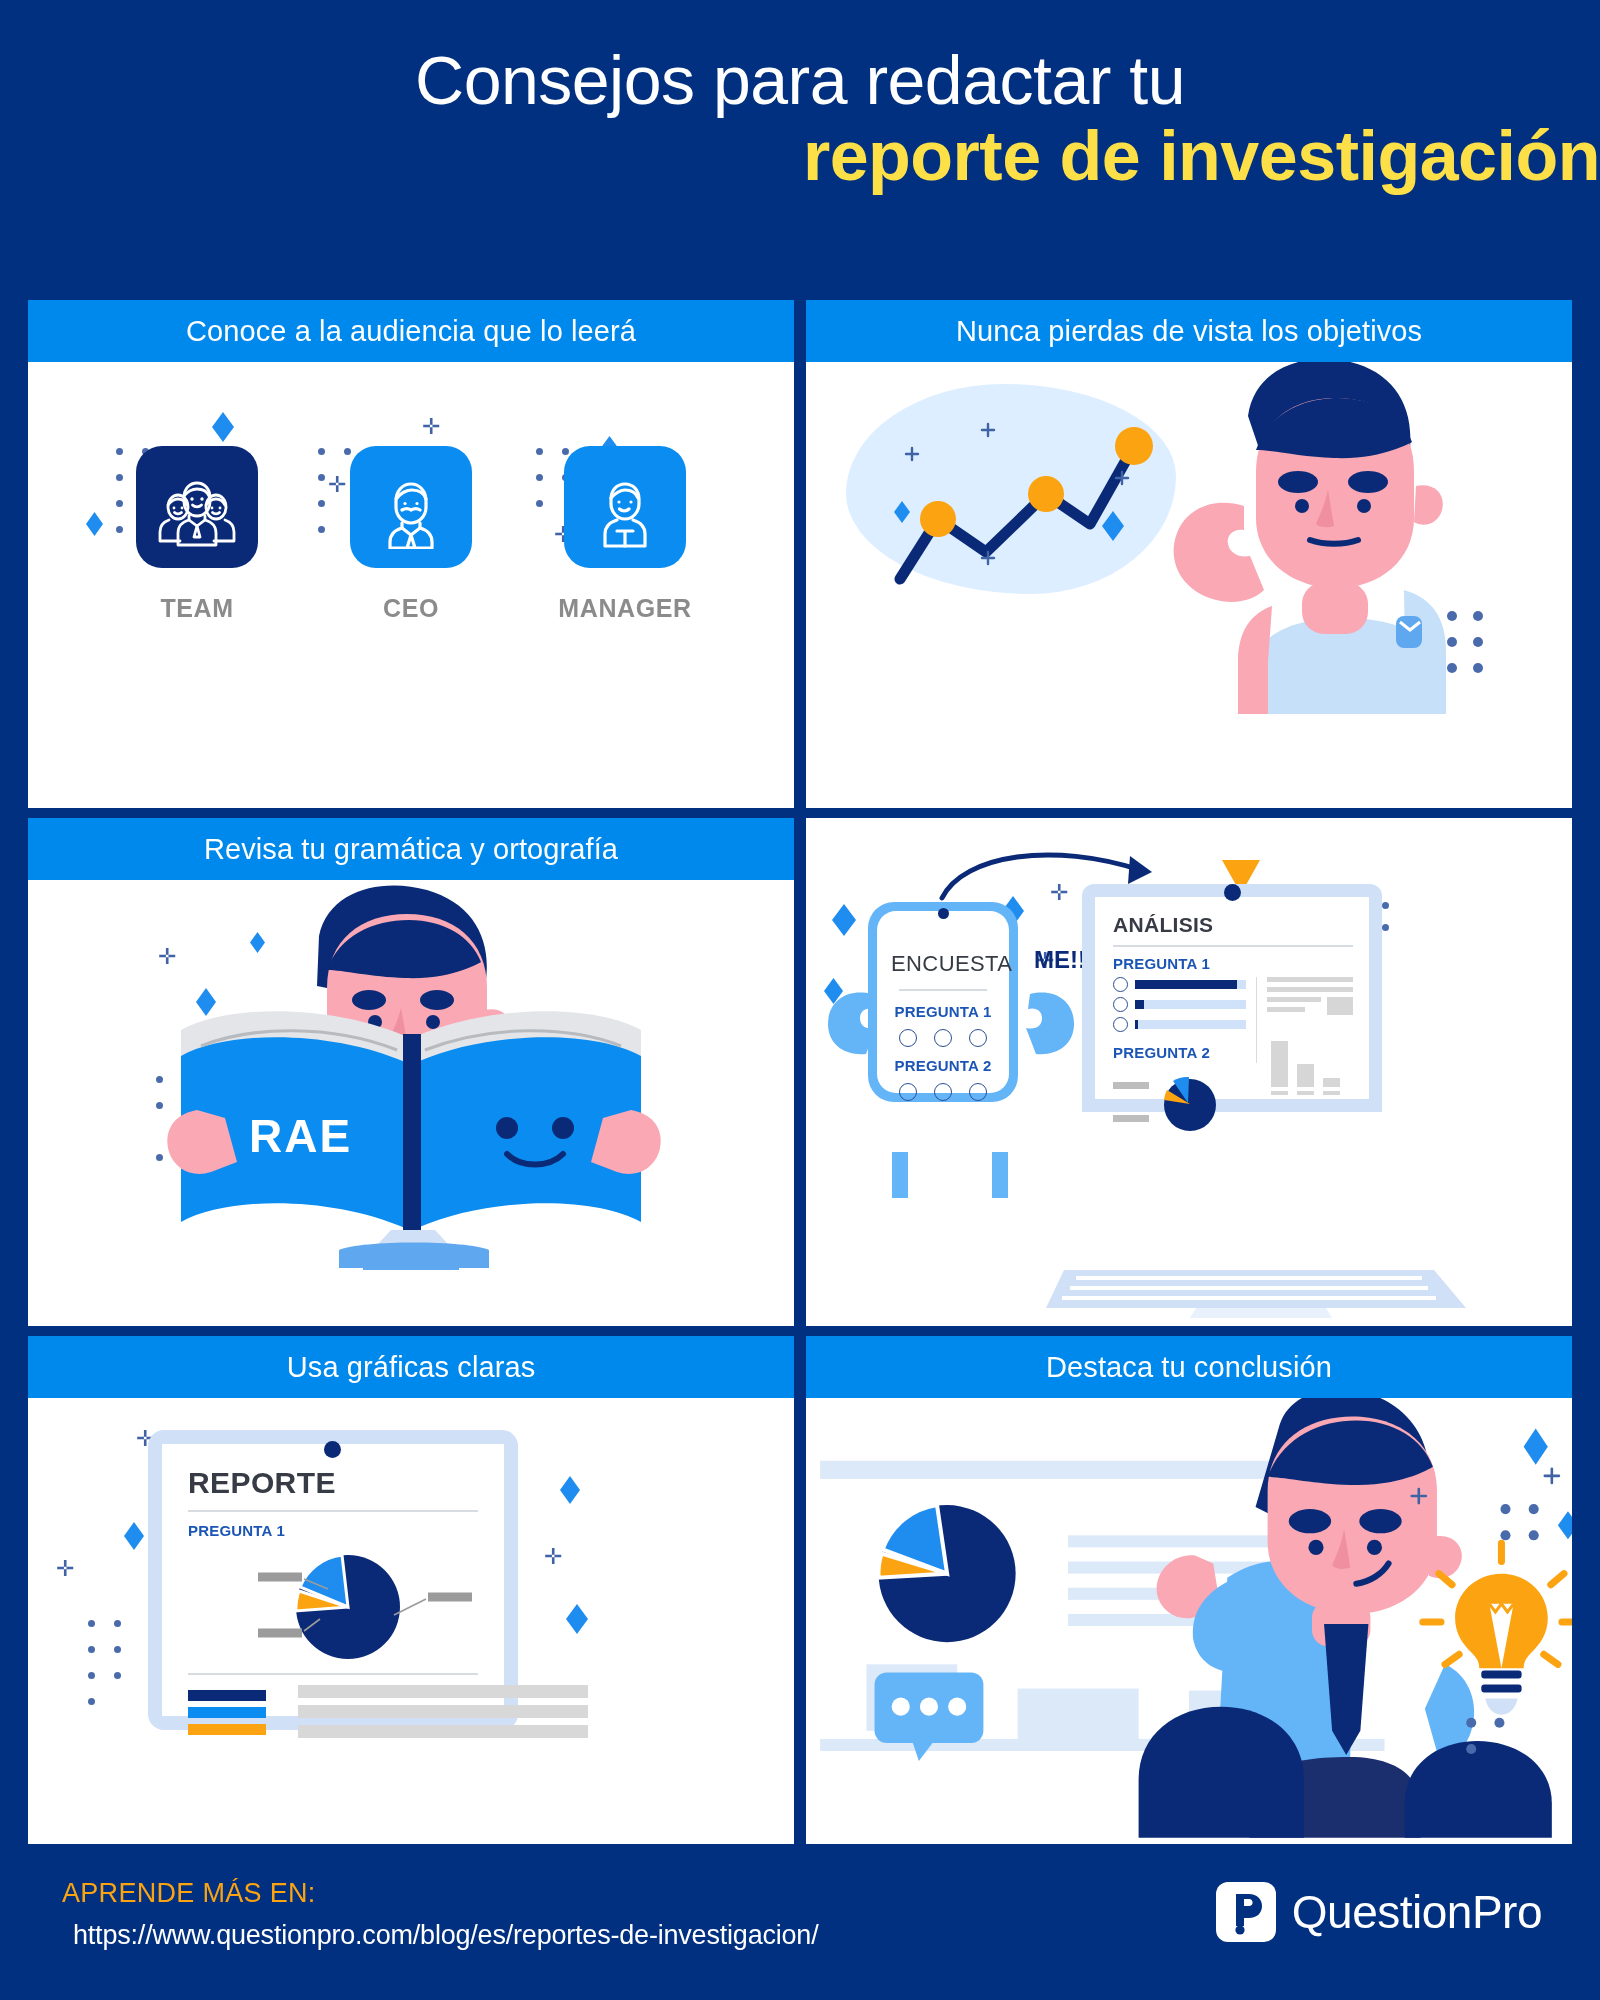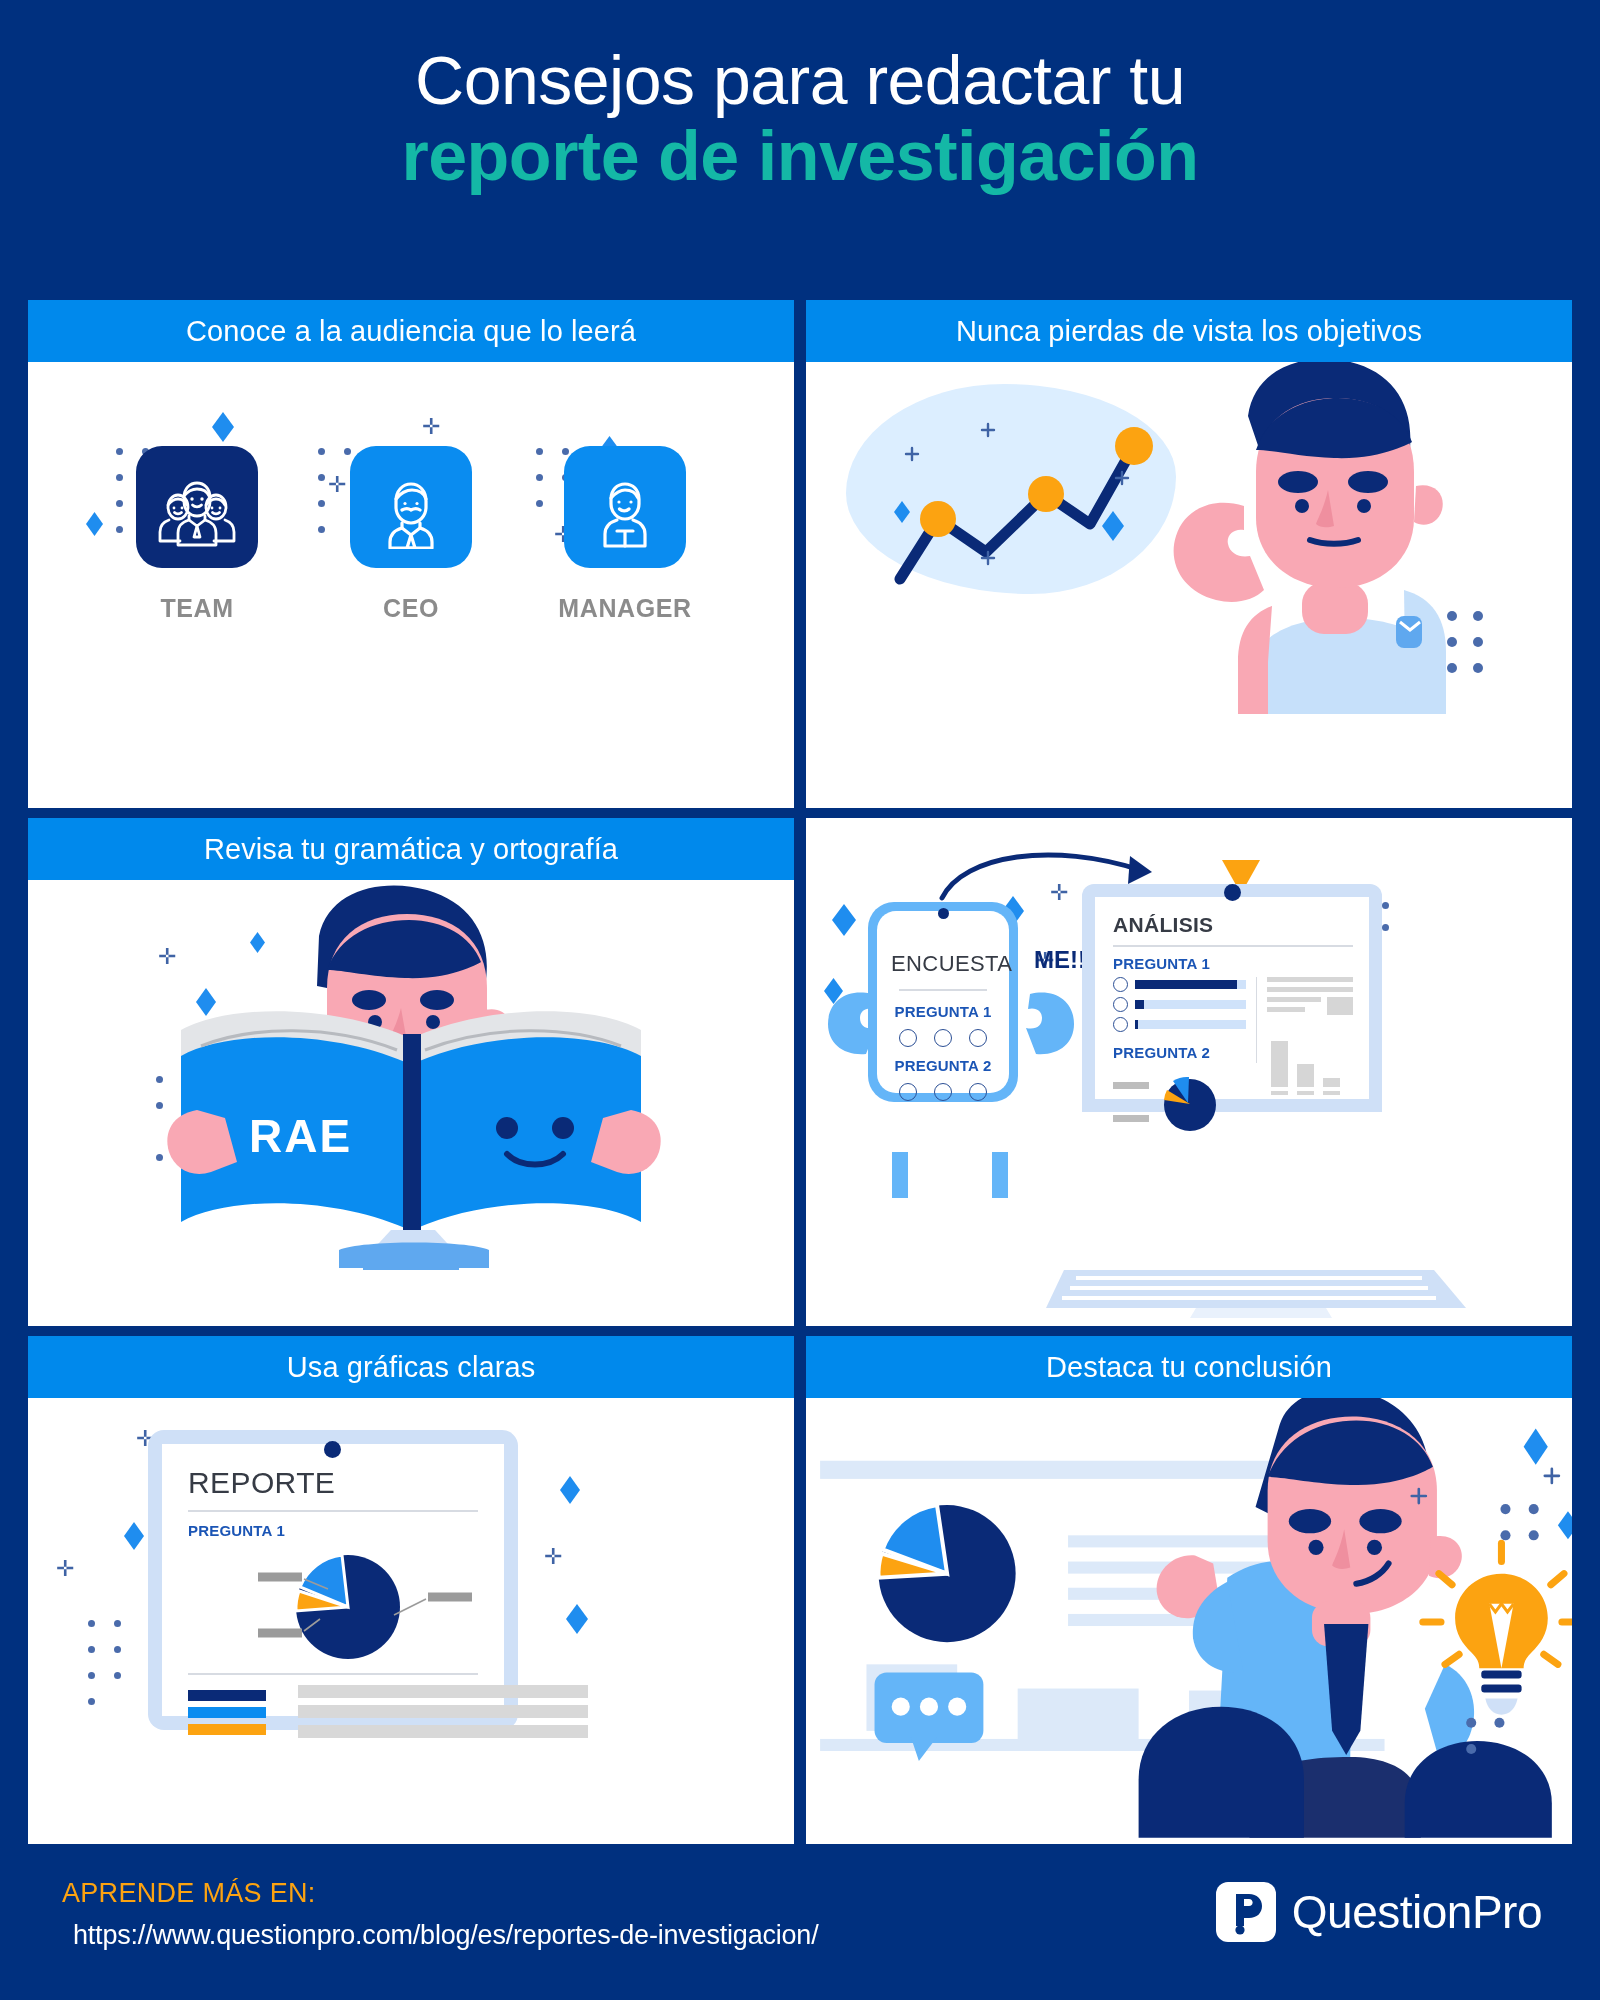--- a/index.html
+++ b/index.html
@@ -14,22 +14,22 @@
     background: #00307f;
   }
 
   
   .hero { padding: 44px 0 30px; text-align: center; }
   .hero-l1 {
     font-size: 68px; color: #ffffff; font-weight: 400;
     letter-spacing: -.5px; line-height: 1.08;
   }
   .hero-l2 {
-    font-size: 70px; color: #14b8a6; font-weight: 700;
-    letter-spacing: -.5px; line-height: 1.12;
+    font-size: 70px; color: #fde047; font-weight: 700;
+    letter-spacing: -.5px; line-height: 1.12; text-align: right;
   }
 
   
   .grid {
     position: absolute; left: 28px; top: 300px;
     width: 1544px; height: 1544px;
     display: grid;
     grid-template-columns: 1fr 1fr;
     grid-template-rows: 1fr 1fr 1fr;
     gap: 10px 12px;
@@ -101,21 +101,21 @@
     width: 18px; height: 18px; border-radius: 50%;
     border: 1.6px solid #2b4f95; display: block;
   }
   .me-txt { position: absolute; font-size: 24px; font-weight: 700; color: #0a2a77; }
 
   .laptop-screen {
     position: absolute; background: #cfe0f7; border-radius: 12px 12px 0 0; padding: 13px;
   }
   .laptop-inner { background: #fff; width: 100%; height: 100%; padding: 16px 16px 0 18px; }
   .t-analisis { font-size: 21px; font-weight: 700; color: #363b45; letter-spacing: .3px; }
-  .t-reporte  { font-size: 30px; font-weight: 400; color: #363b45; letter-spacing: .4px; }
+  .t-reporte  { font-size: 30px; font-weight: 700; color: #363b45; letter-spacing: .4px; }
 
   .barline { display: flex; align-items: center; gap: 7px; margin-top: 5px; }
   .barline .o {
     width: 15px; height: 15px; border-radius: 50%; border: 1.5px solid #2b4f95; flex: none;
   }
   .barline .track { flex: 1; height: 9px; background: #cfe2fa; position: relative; }
   .barline .fill { position: absolute; left: 0; top: 0; height: 100%; background: #0a2a77; }
 
   .greyline { height: 7px; background: #d6d6d6; }
   .greyline.dk { background: #bdbdbd; }

